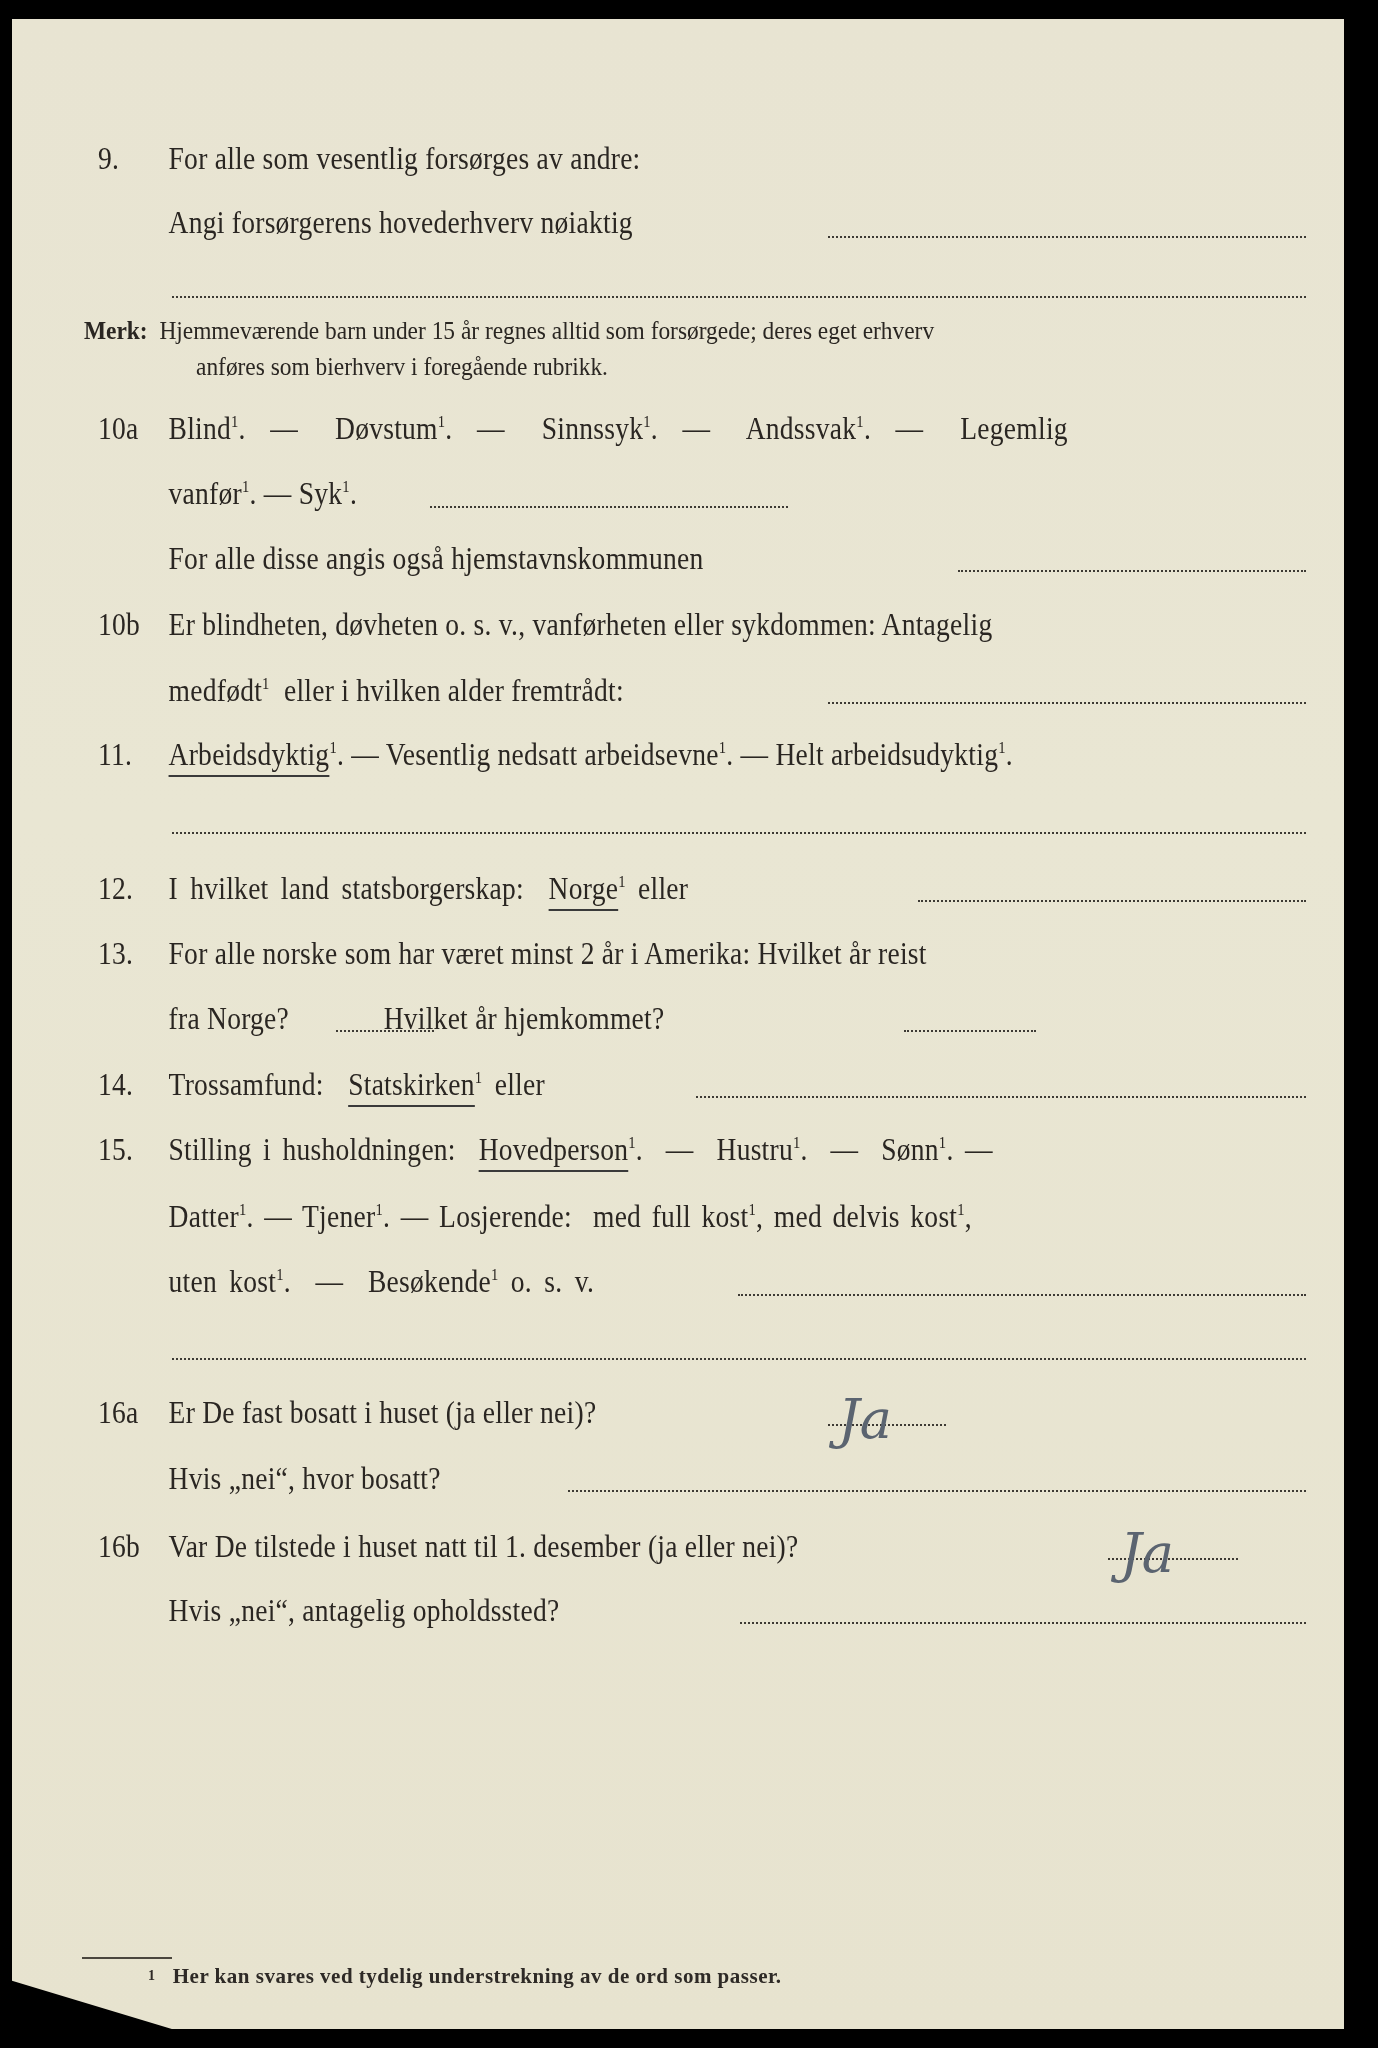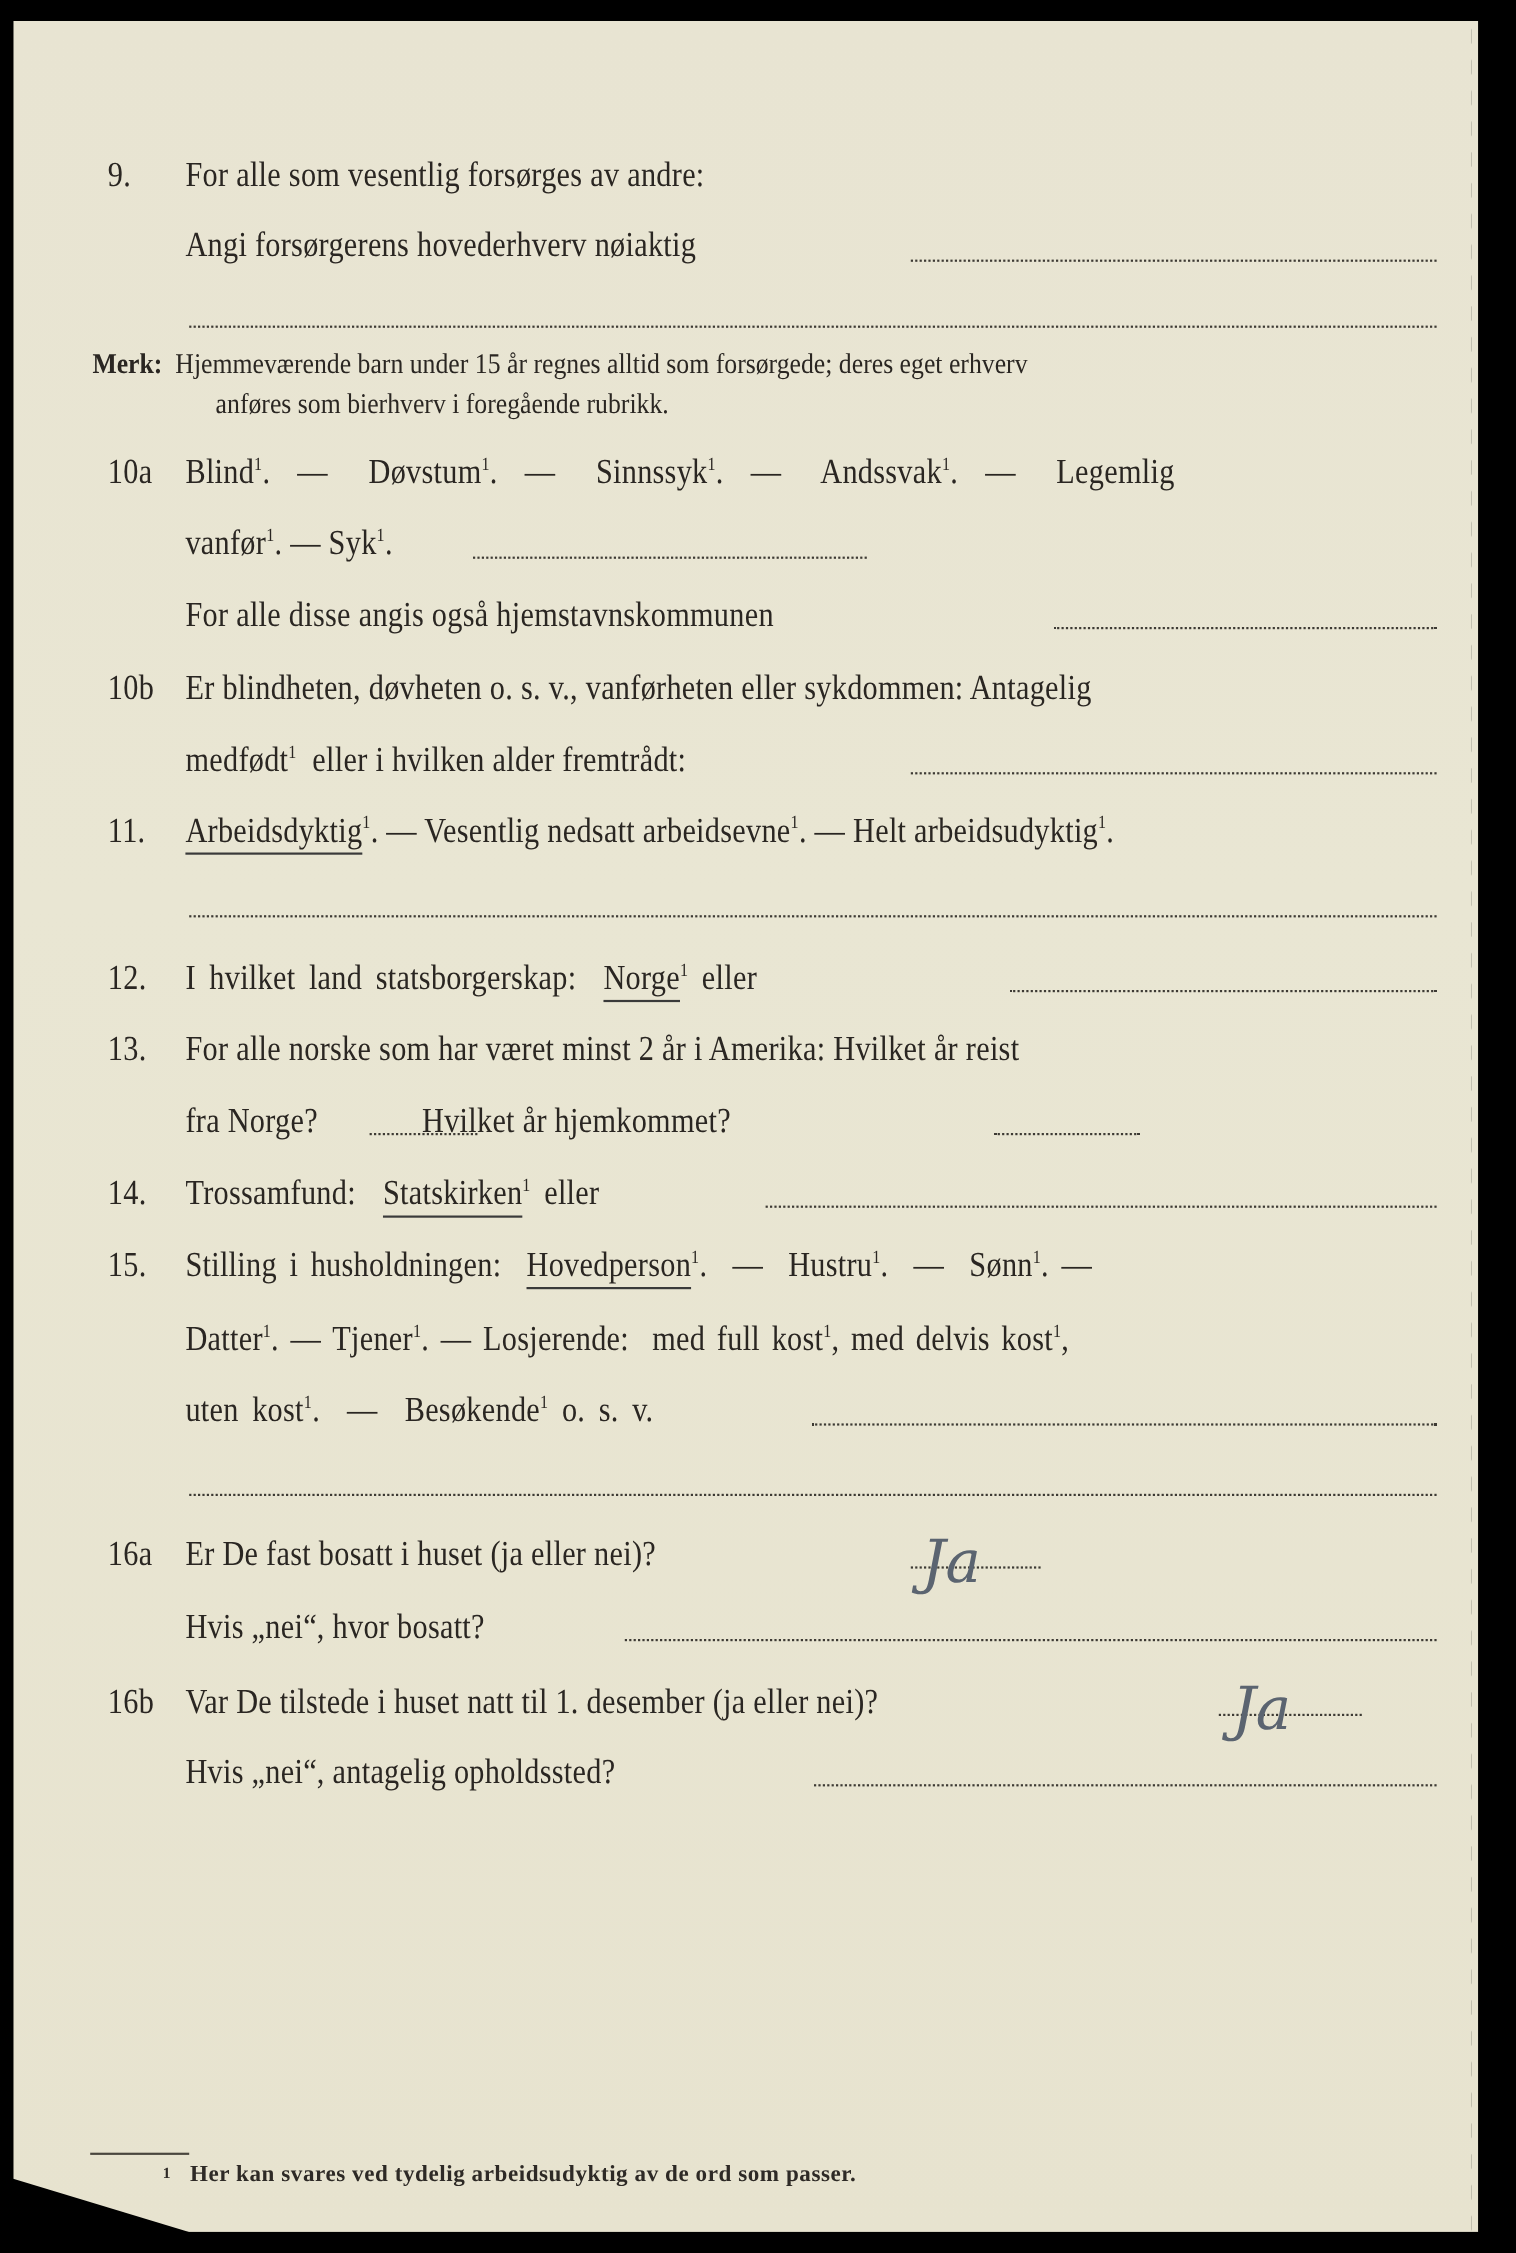--- a/index.html
+++ b/index.html
@@ -171,14 +171,14 @@
 <div class="dots" style="left:1108px; top:1558px; width:130px"></div>
 <div class="hand" style="left:1120px; top:1522px">Ja</div>
 <div class="row" style="top:1592px">
   <span class="txt">Hvis „nei“, antagelig opholdssted?</span>
 </div>
 <div class="dots" style="left:740px; top:1622px; width:566px"></div>
 
 <div class="footrule"></div>
 <div class="foot">
   <span style="font-size:14px; vertical-align:3px">1</span>&nbsp;&nbsp;
-  <span>Her kan svares ved tydelig arbeidsudyktig av de ord som passer.</span>
+  <span>Her kan svares ved tydelig understrekning av de ord som passer.</span>
 </div>
 
 </body></html>

